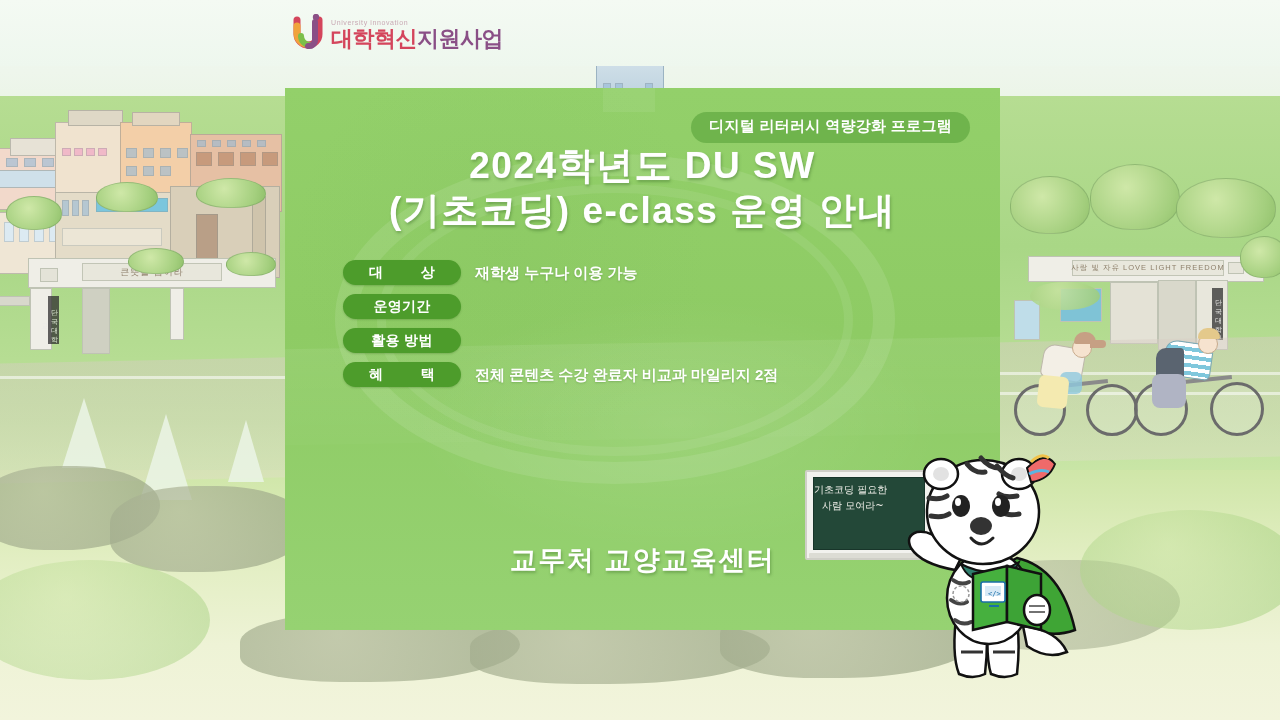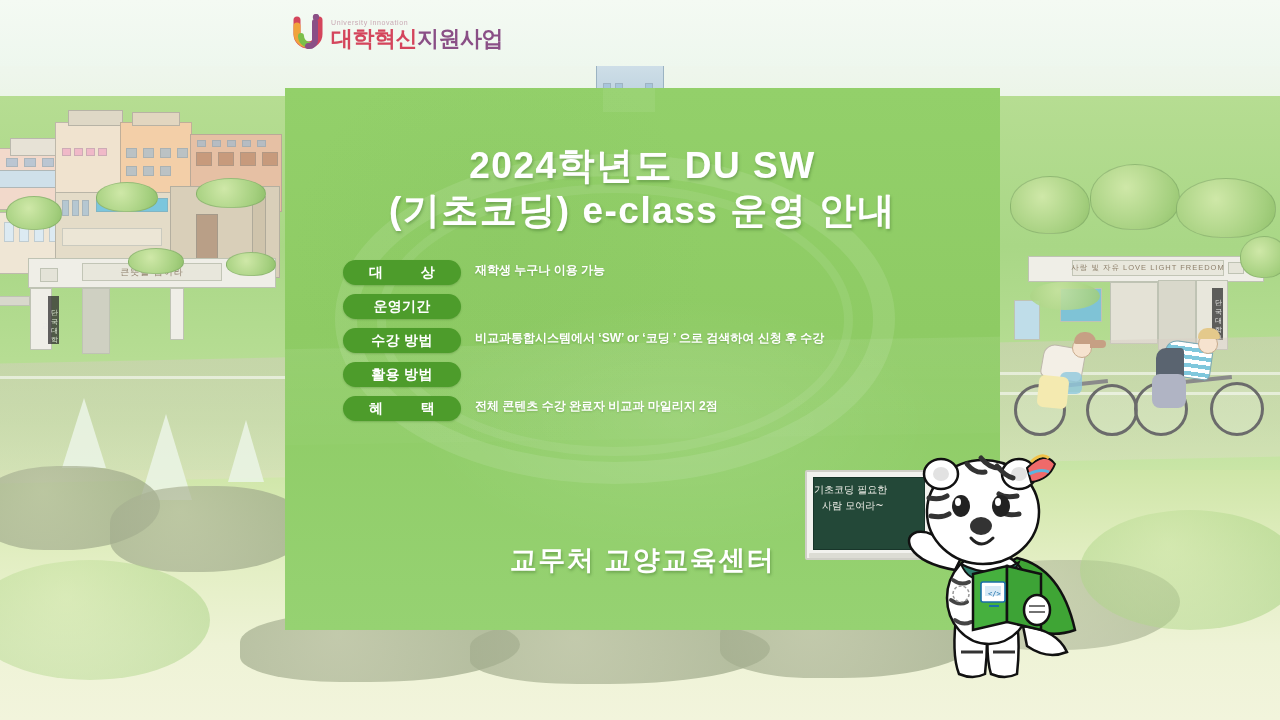--- a/index.html
+++ b/index.html
@@ -170,21 +170,21 @@
     color:#ffffff;
     font-size:14px; font-weight:bold;
     display:flex; align-items:center; justify-content:center;
     letter-spacing:0.3px;
     box-shadow:0 1px 2px rgba(40,90,20,0.25);
   }
   .pill-2ch { justify-content:space-between; padding:0 26px; }
   .info-val {
     margin-left:14px;
     color:#ffffff;
-    font-size:12px; font-weight:bold;
+    font-size:15px; font-weight:bold;
     line-height:1.45;
     padding-top:2px;
     text-shadow:0 1px 2px rgba(70,120,50,0.35);
     white-space:nowrap;
     text-align:center;
   }
   .info-val .l2 { display:block; }
 
   
   .panel-footer {
@@ -395,44 +395,41 @@
 
 <div id="panel">
   <div class="panel-tex"></div>
   <div class="ghost-oval"></div>
   <div class="ghost-oval2"></div>
   <div class="ghost-road"></div>
   <div class="ghost-bldg" style="left:318px;top:-2px;width:52px;height:26px;"></div>
 
   <div class="panel-inner">
 
+    <div class="program-badge">디지털 리터러시 역량강화 프로그램</div>
 
     <div class="title-block">
       <div class="title-l1">2024학년도 DU SW</div>
       <div class="title-l2">(기초코딩) e-class 운영 안내</div>
     </div>
 
     <div class="info-list">
 
       <div class="info-row">
         <div class="pill pill-2ch">
           <span>대</span>
           <span>상</span>
         </div>
         <div class="info-val">재학생 누구나 이용 가능</div>
       </div>
 
       <div class="info-row">
         <div class="pill">운영기간</div>
       </div>
 
-      <div class="info-row">
-        <div class="pill">수강 방법</div>
-        <div class="info-val">비교과통합시스템에서 ‘SW’ or ‘코딩 ’ 으로 검색하여 신청 후 수강</div>
-      </div>
 
       <div class="info-row two-line">
         <div class="pill">활용 방법</div>
       </div>
 
 
       <div class="info-row">
         <div class="pill pill-2ch">
           <span>혜</span>
           <span>택</span>

